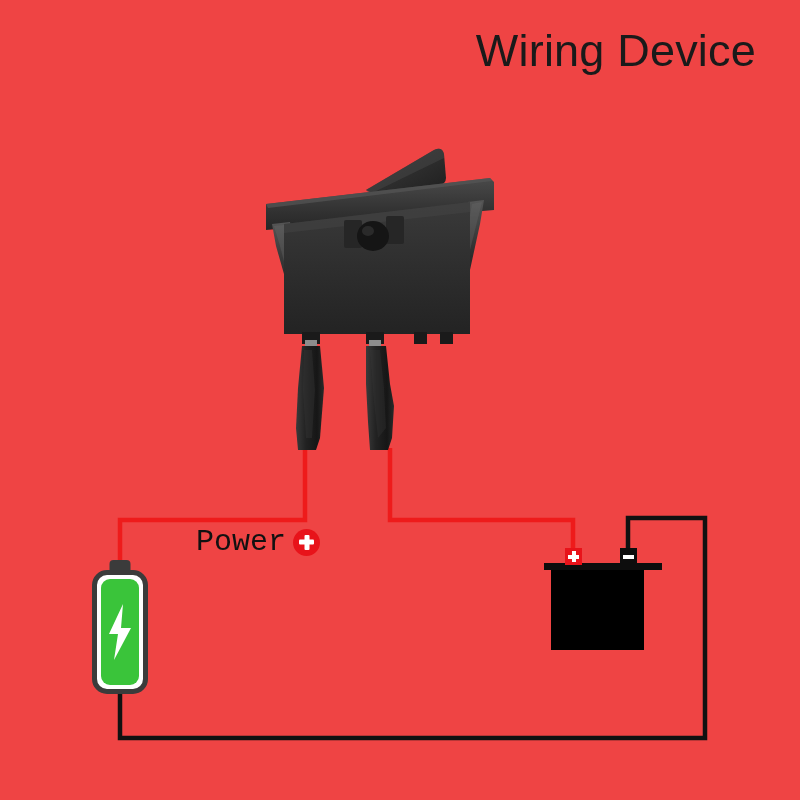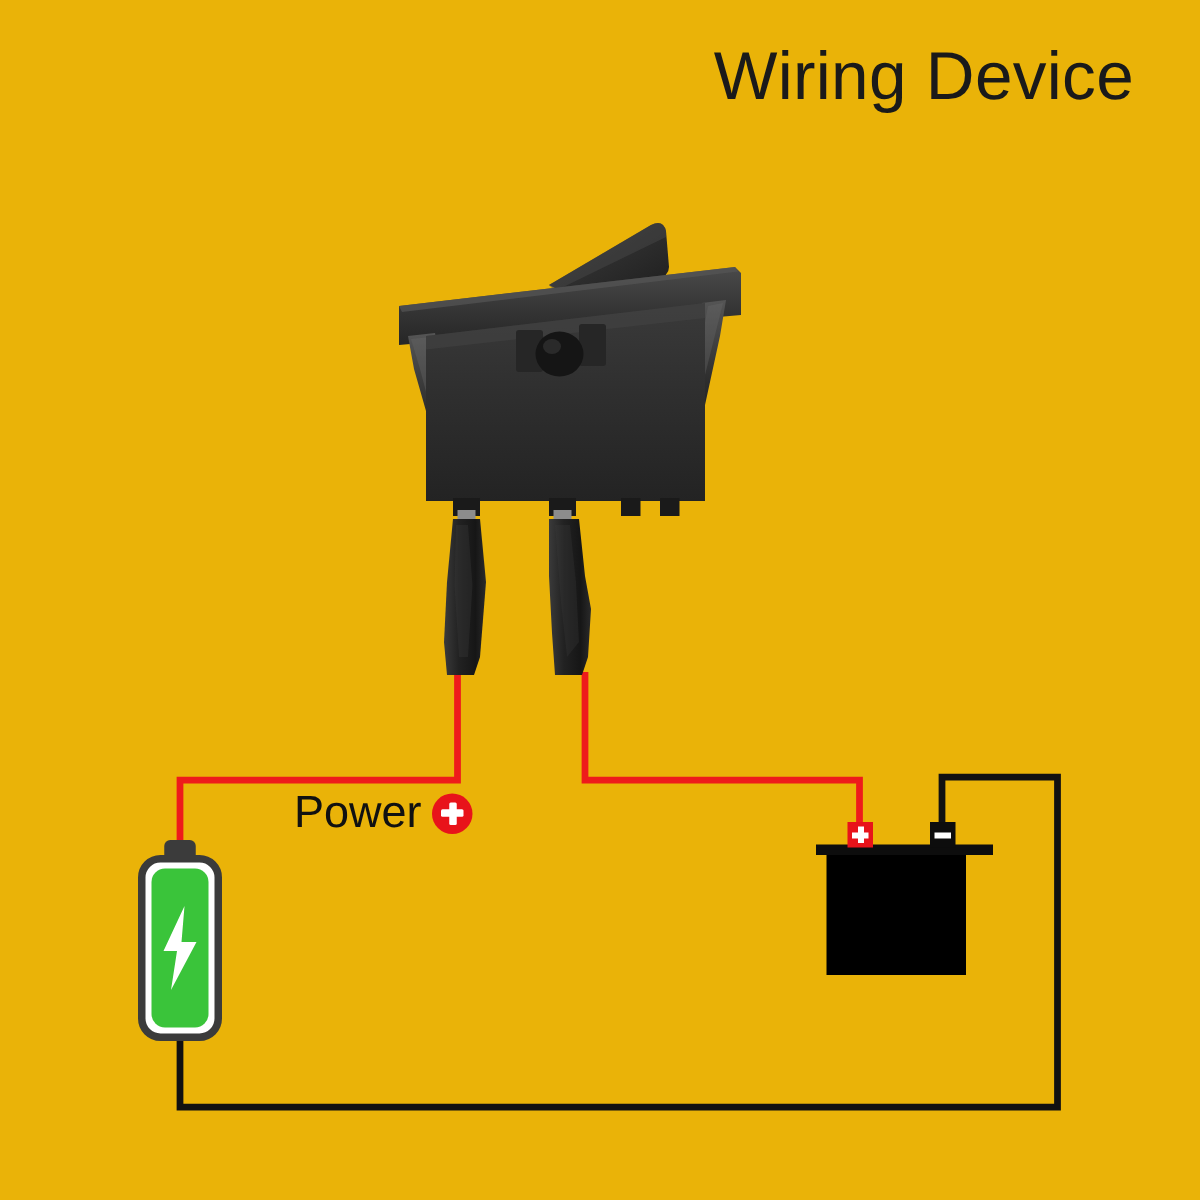--- a/index.html
+++ b/index.html
@@ -12,21 +12,21 @@
     height: 800px;
     position: relative;
     overflow: hidden;
     font-family: "Liberation Sans", sans-serif;
   }
   #stage {
     position: absolute;
     left: 0; top: 0;
     width: 800px;
     height: 800px;
-    background: #eab308;
+    background: #ef4444;
   }
 
   
   #title {
     position: absolute;
     right: 44px;
     top: 26px;
     font-size: 45px;
     line-height: 1.1;
     color: #1a1a1a;
@@ -47,21 +47,21 @@
   .wire-label {
     position: absolute;
     display: flex;
     align-items: center;
     gap: 7px;
     font-size: 30px;
     color: #111111;
     white-space: nowrap;
     line-height: 1;
   }
-  #label-power { left: 196px; top: 527px; }
+  #label-power { left: 196px; top: 527px; font-family: Liberation Mono, monospace; }
   #label-load  { left: 381px; top: 527px; }
 
   .plus-badge {
     width: 27px;
     height: 27px;
     border-radius: 50%;
     background: #e8131a;
     position: relative;
     flex: 0 0 auto;
   }

